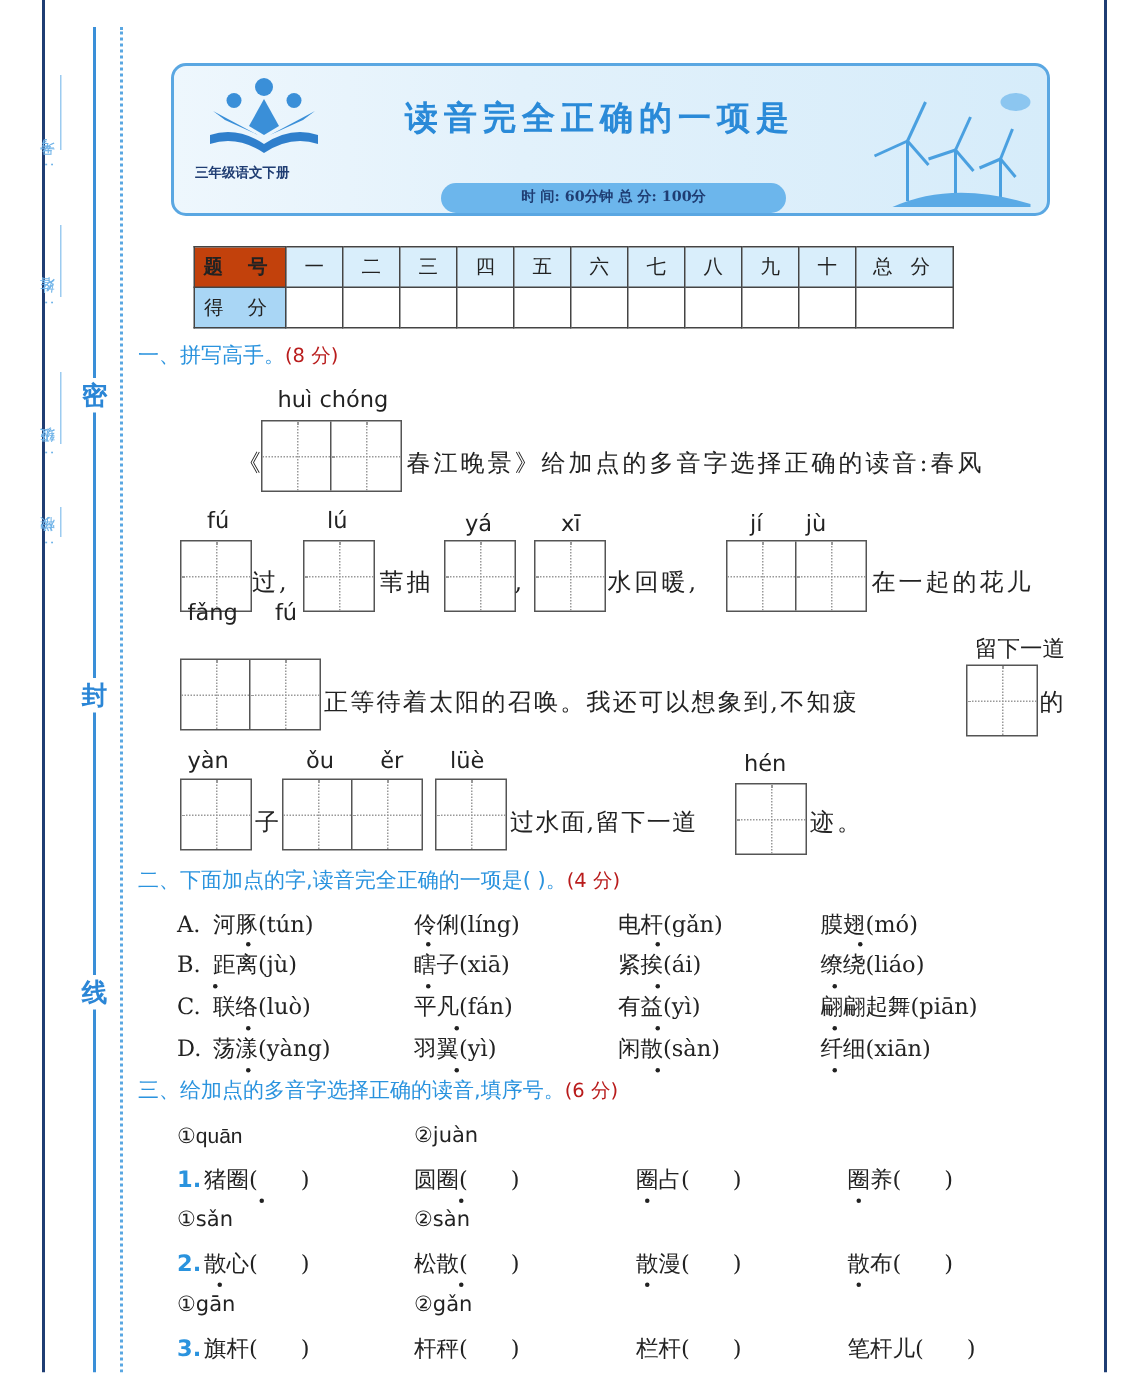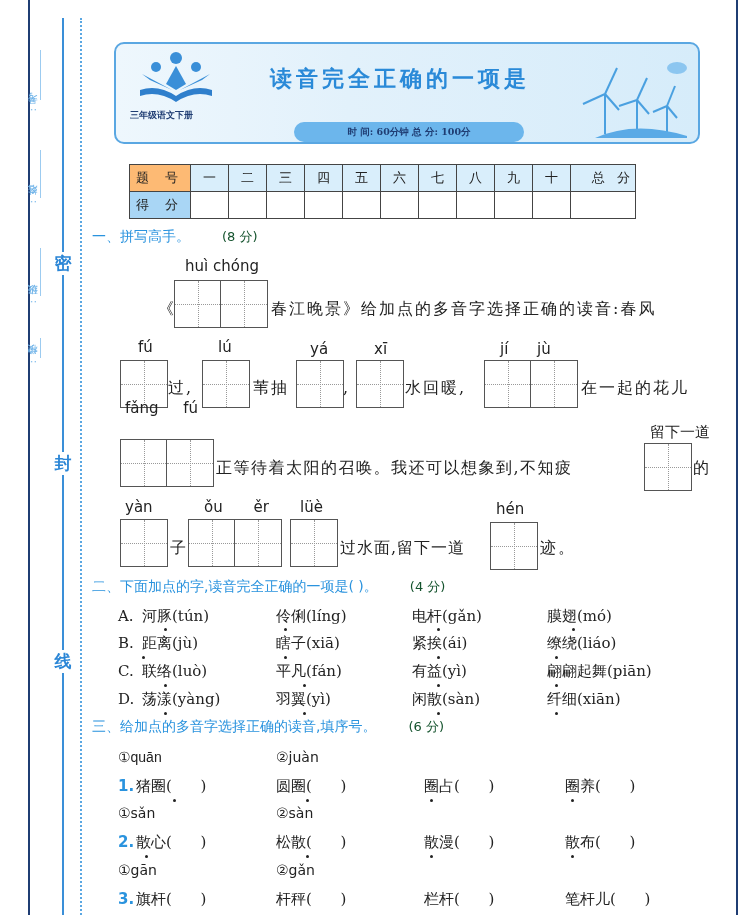--- a/index.html
+++ b/index.html
@@ -18,25 +18,25 @@
   .banner-title{left:270px;top:64px;font-family:"DejaVu Sans",sans-serif;font-size:22px;font-weight:bold;color:#2a8ad8;letter-spacing:4px;}
   .banner-sub{left:130px;top:109px;font-size:9px;color:#1f3d73;font-weight:bold;}
   .time-pill{left:294px;top:122px;width:230px;height:20px;border-radius:10px;background:#6cb6ec;color:#1f3d73;font-size:9.5px;font-weight:bold;text-align:center;line-height:20px;}
   .logo{left:136px;top:50px;width:80px;height:56px;}
   .turbines{left:575px;top:50px;width:115px;height:88px;}
   
   table.score{position:absolute;left:129px;top:164px;border-collapse:collapse;font-family:"DejaVu Sans",sans-serif;font-size:13px;}
   table.score td{border:1px solid #444;height:24px;text-align:center;width:35px;}
   table.score td.h{background:#a9d6f5;width:58px;letter-spacing:6px;}
   table.score tr.r1 td{background:#d9eefb;}
-  table.score tr.r1 td.h{background:#fdba74;}
-  table.score td.total{width:62px;letter-spacing:4px;text-align:right;}
+  table.score tr.r1 td.h{background:#c2410c;font-weight:bold;}
+  table.score td.total{width:62px;letter-spacing:4px;}
   
   .sec{font-family:"DejaVu Sans",sans-serif;font-size:14px;color:#2a93de;}
-  .sec .pts{color:#14532d;font-size:13px;margin-left:32px;}
+  .sec .pts{color:#b91c1c;font-size:13px;}
   
   .py{font-family:"DejaVu Sans",sans-serif;font-size:15px;color:#222;}
   .txt{font-size:16px;color:#222;letter-spacing:2px;}
   .grid{position:absolute;border:1.3px solid #555;background:#fff;}
   .cell{position:absolute;top:0;width:46px;height:100%;border-right:1.3px solid #555;box-sizing:border-box;}
   .cell:last-child{border-right:none;}
   .cell::before{content:"";position:absolute;left:50%;top:0;height:100%;border-left:1px dotted #999;}
   .cell::after{content:"";position:absolute;top:50%;left:0;width:100%;border-top:1px dotted #999;}
   .opt{font-size:15px;color:#222;}
   .num{color:#2a93de;font-weight:bold;font-family:"DejaVu Sans",sans-serif;}

